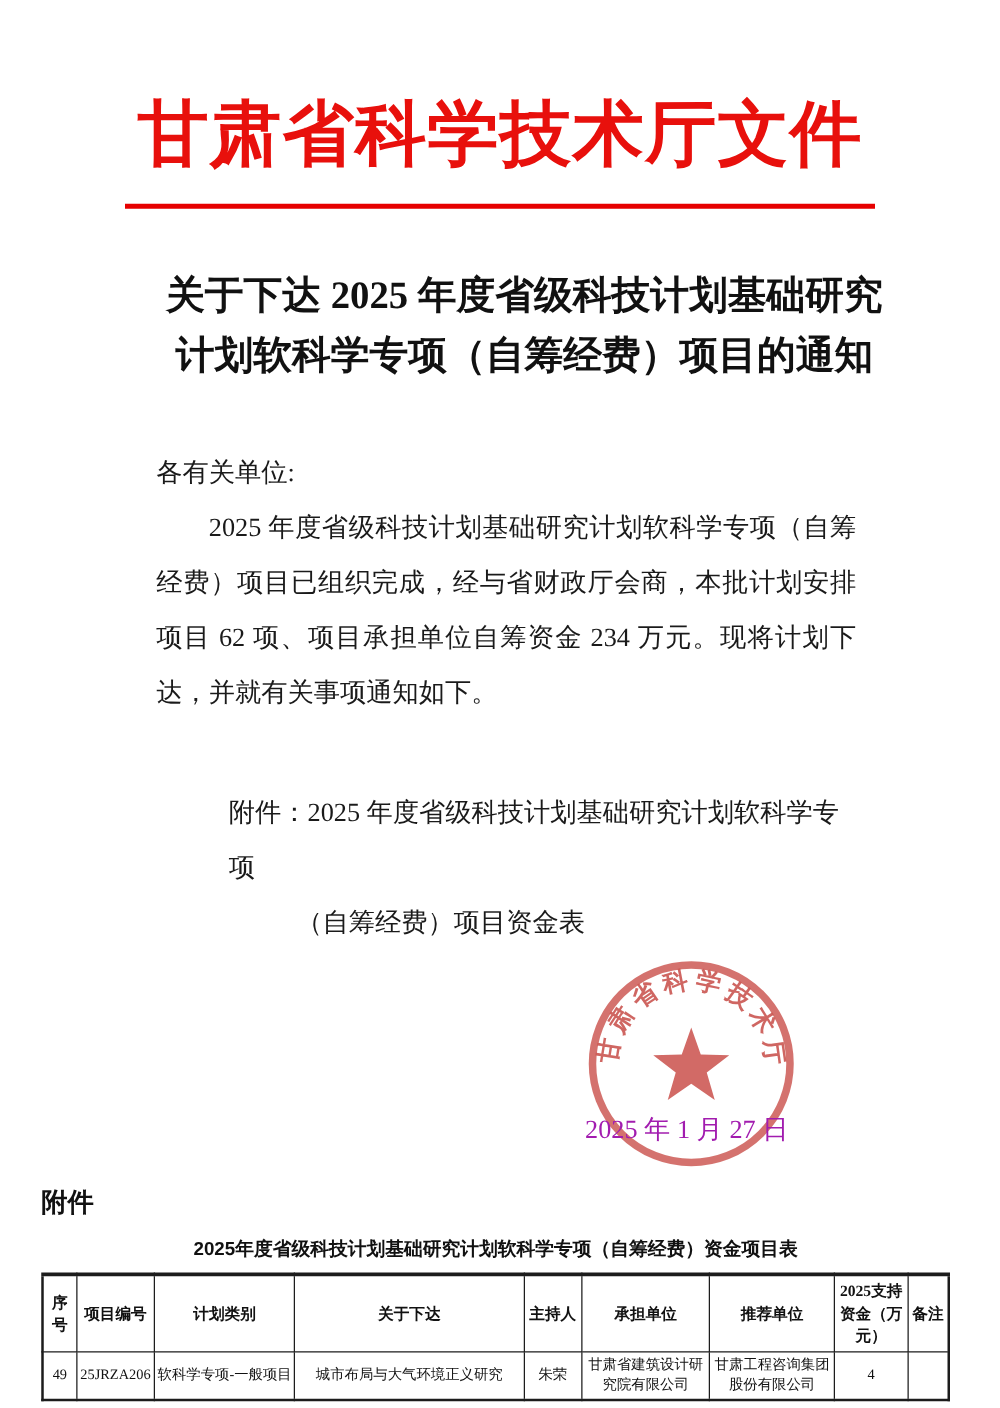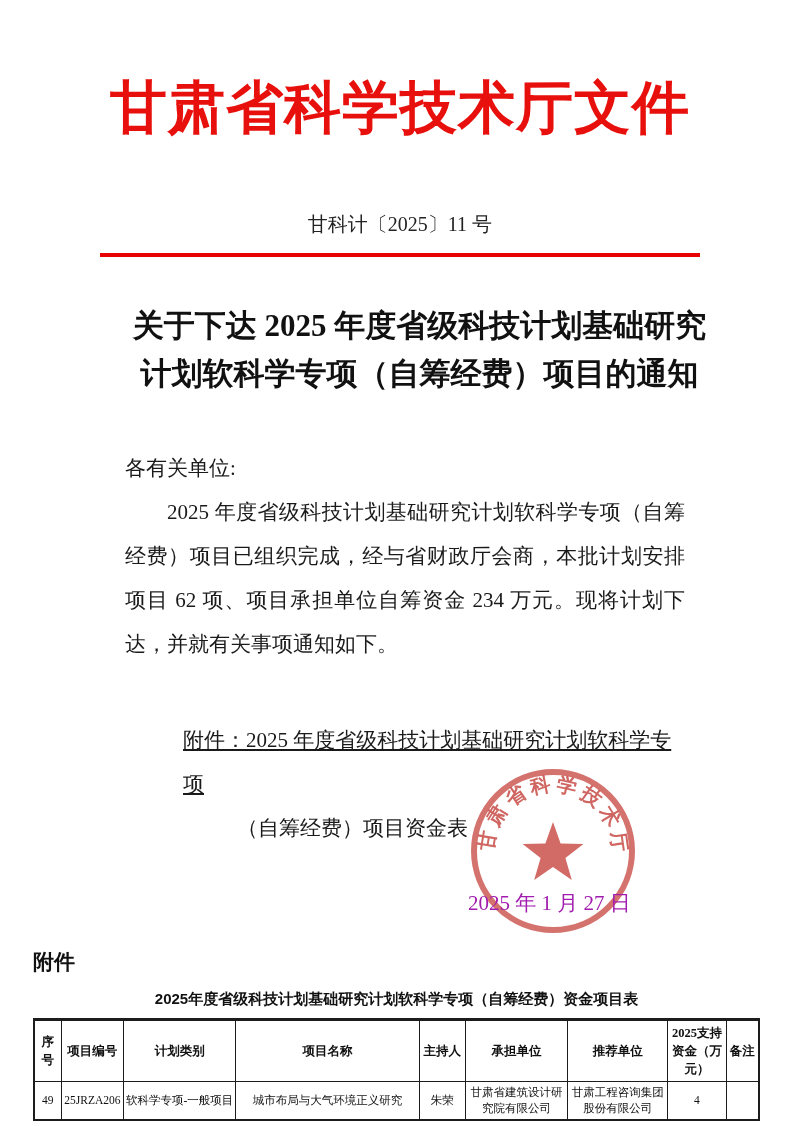--- a/index.html
+++ b/index.html
@@ -53,21 +53,21 @@
     font-size:21px;
     line-height:44px;
     color:#1a1a1a;
   }
   .salutation{text-align:left;}
   .main-para{
     text-indent:2em;
     text-align:justify;
   }
   .attachment-note{margin-top:52px;}
-  .attachment-note .l1{margin-left:58px;text-decoration:underline;}
+  .attachment-note .l1{margin-left:58px;}
   .attachment-note .l2{margin-left:112px;}
   .seal{
     position:absolute;
     left:448px;top:766px;
     width:170px;height:170px;
     opacity:0.88;
     pointer-events:none;
   }
   .signer{
     position:absolute;
@@ -127,21 +127,20 @@
   }
   td.nowrap{white-space:nowrap;}
 </style>
 </head>
 <body>
 
 <div class="page">
 
   <div class="letterhead">甘肃省科学技术厅文件</div>
 
-  <div class="doc-number">甘科计〔2025〕11 号</div>
 
   <div class="red-rule"></div>
 
   <div class="doc-title">
     <div>关于下达 2025 年度省级科技计划基础研究</div>
     <div>计划软科学专项（自筹经费）项目的通知</div>
   </div>
 
   <div class="body-block">
     <p class="salutation">各有关单位:</p>
@@ -179,21 +178,21 @@
           <col style="width:14.5%">
         <col style="width:14.2%">
           <col style="width:8.2%">
           <col style="width:4.6%">
       </colgroup>
       <thead>
         <tr>
           <th>序号</th>
           <th>项目编号</th>
           <th>计划类别</th>
-          <th>项目名称</th>
+          <th>关于下达</th>
           <th>主持人</th>
           <th>承担单位</th>
           <th>推荐单位</th>
           <th>2025支持资金（万元）</th>
           <th>备注</th>
         </tr>
       </thead>
       <tbody>
         <tr>
           <td class="nowrap">49</td>

